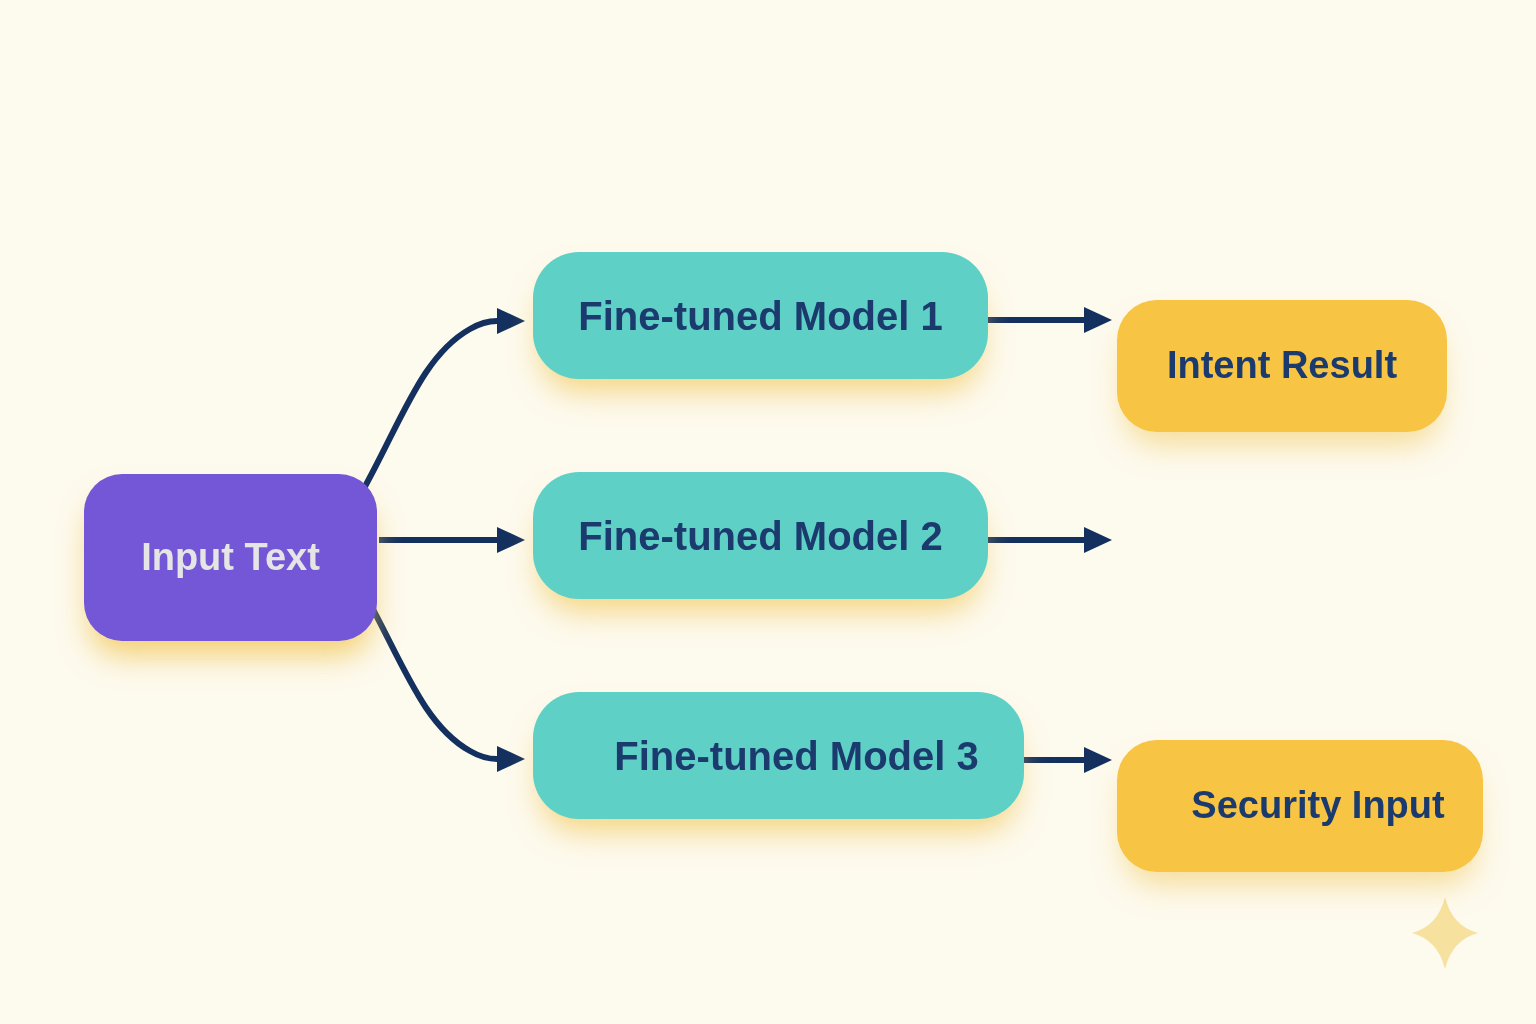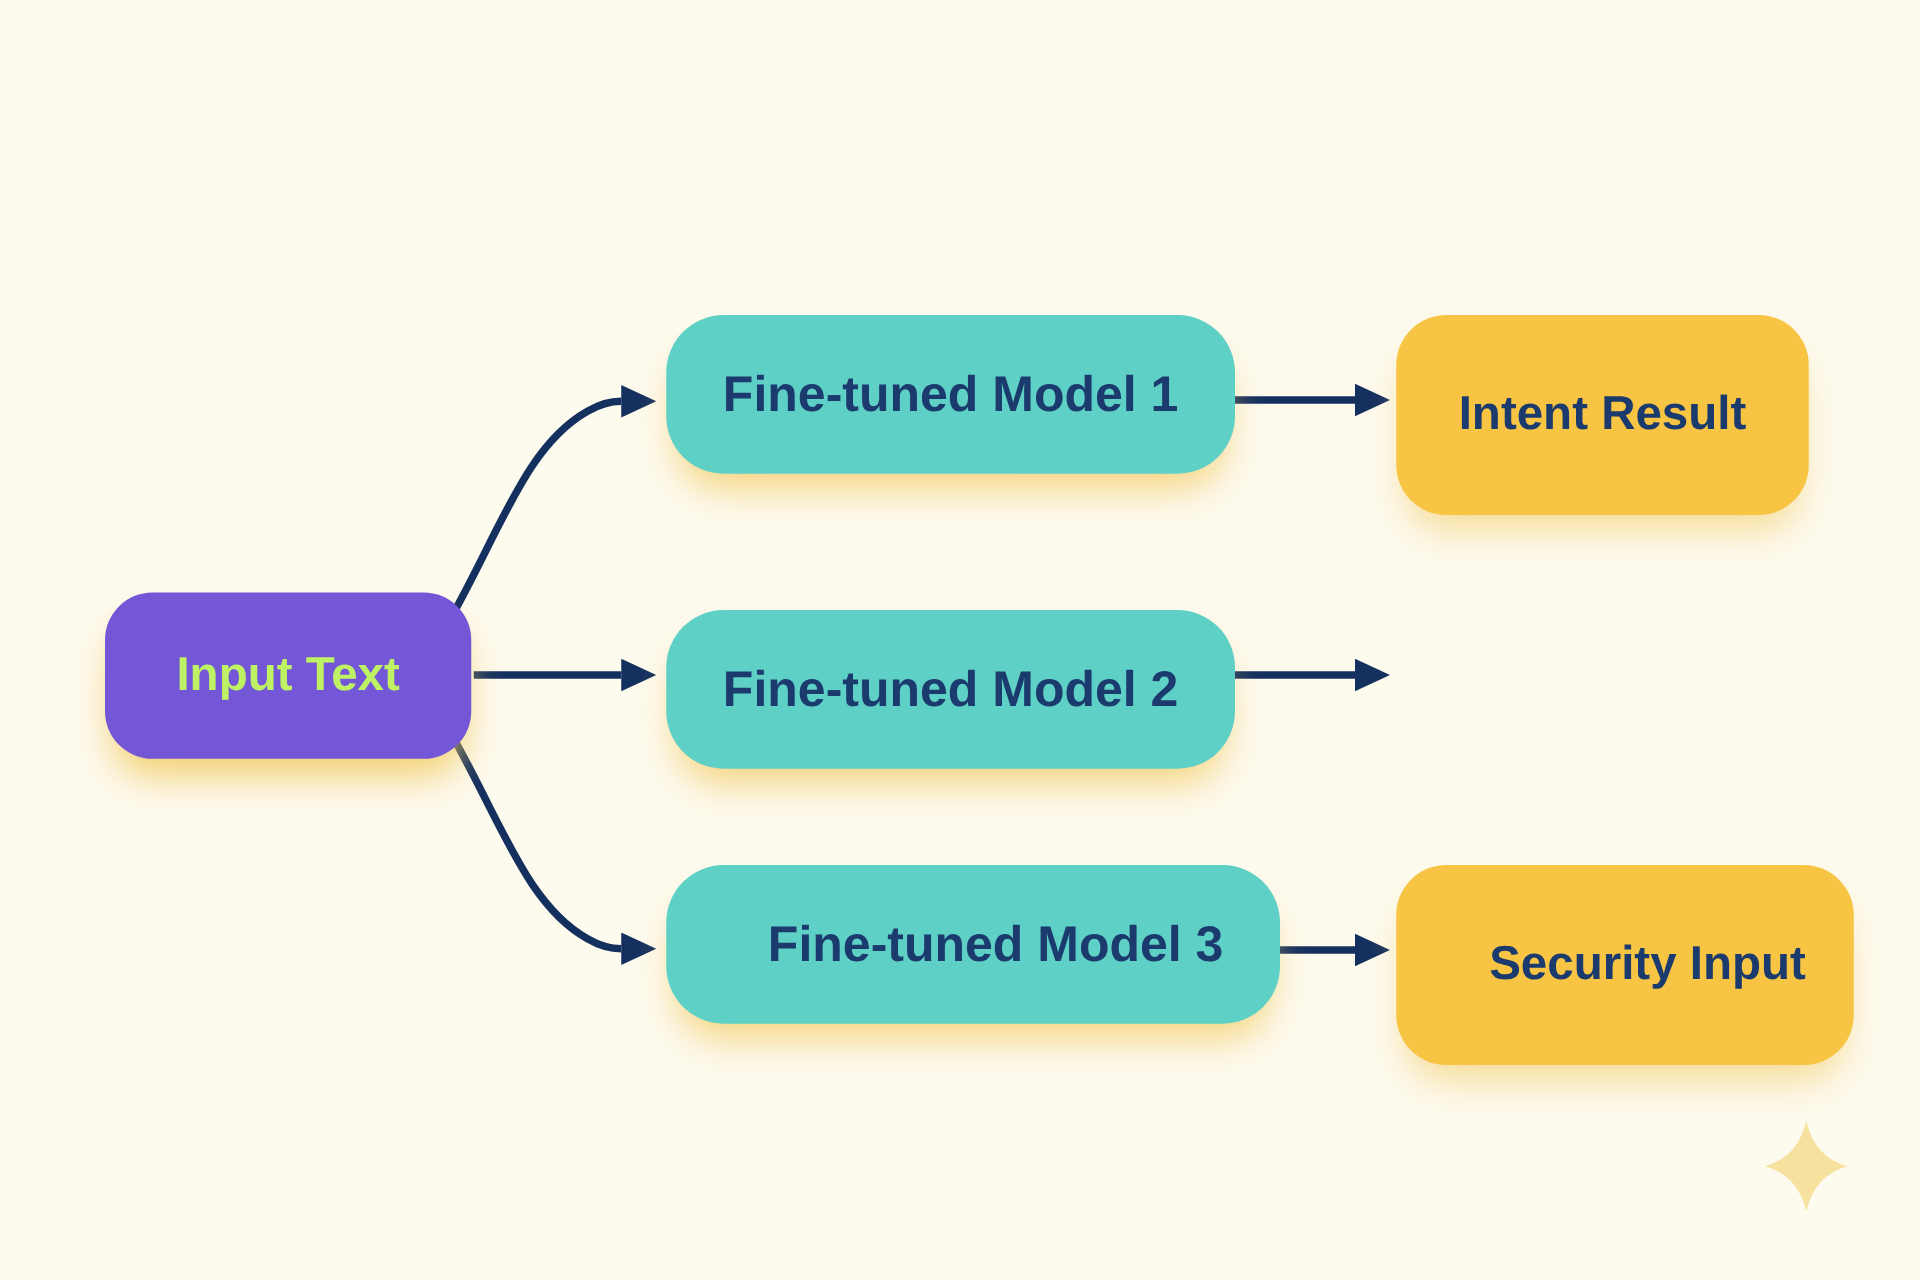--- a/index.html
+++ b/index.html
@@ -26,47 +26,48 @@
     position: absolute;
     display: flex;
     align-items: center;
     justify-content: center;
     font-weight: 700;
     text-align: center;
     line-height: 1.1;
   }
   .node-input {
     left: 84px;  top: 474px;
-    width: 293px; height: 133px;
+    width: 293px; height: 167px;
     background: #7357D6;
-    color: #bef264;
+    color: #e5e5e5;
     border-radius: 38px;
     font-size: 38px;
     box-shadow: 0 20px 30px -6px rgba(241, 200, 92, 0.85);
   }
   .node-model {
     left: 533px;
     width: 455px; height: 127px;
     background: #5FD0C5;
     color: #1B3A6D;
     border-radius: 46px;
     font-size: 40px;
     box-shadow: 0 20px 30px -8px rgba(241, 200, 92, 0.75);
   }
   .node-result {
     left: 1117px;
-    width: 330px; height: 160px;
+    width: 330px; height: 132px;
     background: #F7C443;
     color: #1B3A6D;
     border-radius: 40px;
     font-size: 38px;
     box-shadow: 0 20px 30px -8px rgba(241, 200, 92, 0.6);
+    margin-top: 48px;
   }
   .row-1 { top: 252px; }
-  .row-2 { top: 488px; }
+  .row-2 { top: 472px; }
   .row-3 { top: 692px; padding-left: 36px; }
 </style>
 </head>
 <body>
 
 <div class="canvas">
 
   <svg class="edges" viewBox="0 0 1536 1024" xmlns="http://www.w3.org/2000/svg">
     <defs>
       <marker id="ah" markerUnits="userSpaceOnUse" markerWidth="32" markerHeight="26" refX="0" refY="13" orient="auto">

